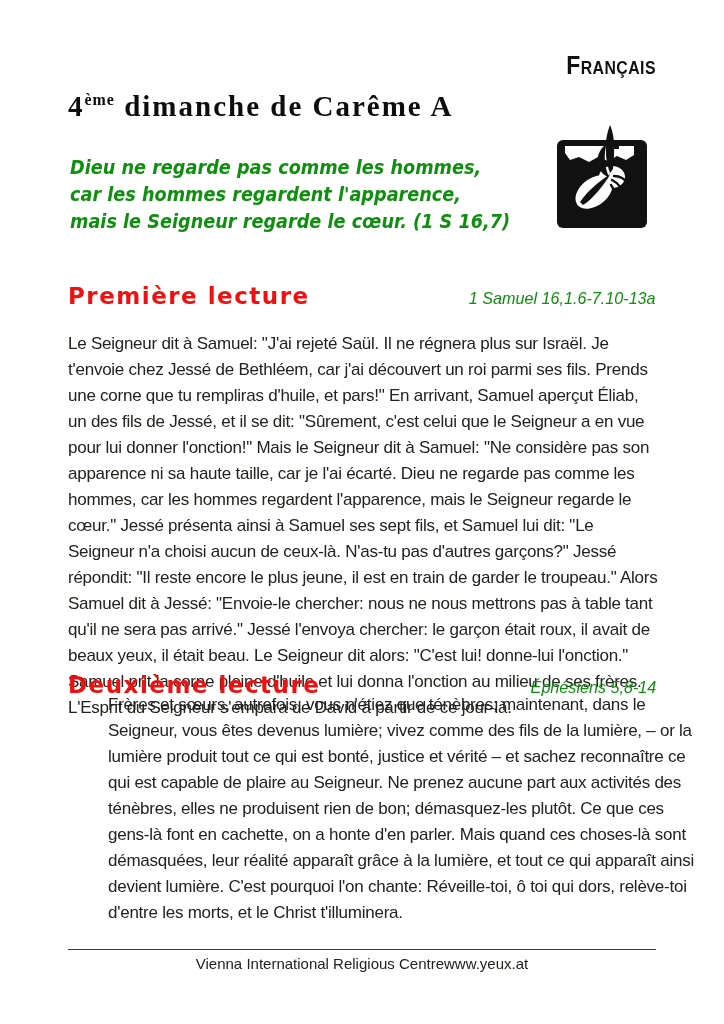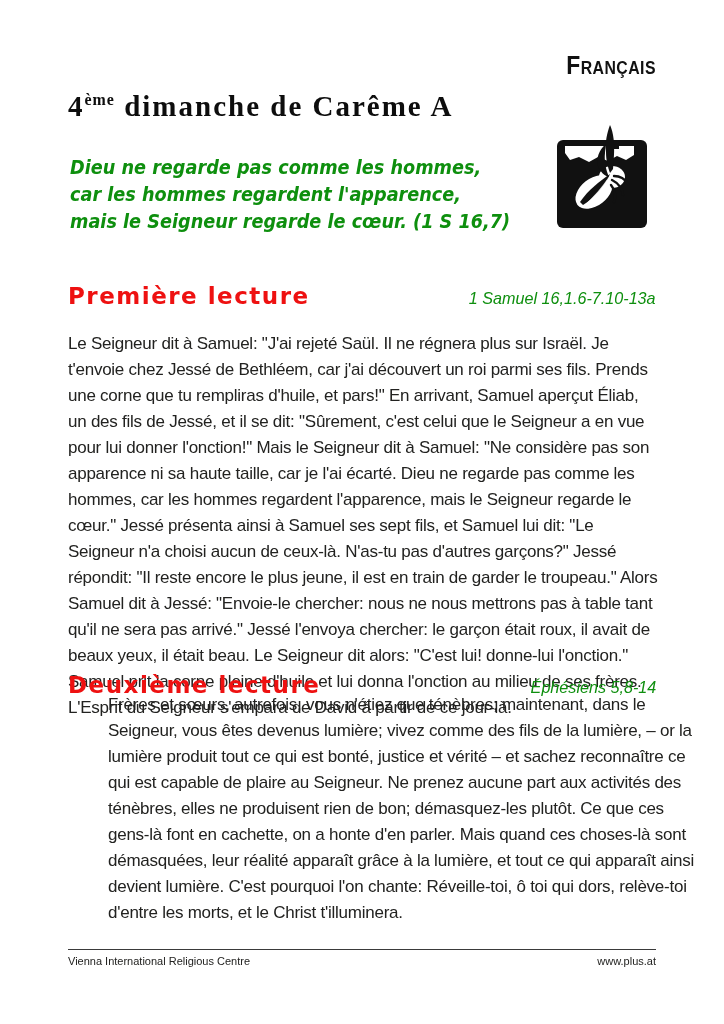--- a/index.html
+++ b/index.html
@@ -108,22 +108,22 @@
   .reading.second { top: 692px; margin-left: 40px; }
   
   .footer {
     position: absolute;
     left: 68px;
     right: 68px;
     top: 949px;
     border-top: 1px solid #3a3a3a;
     padding-top: 5px;
     display: flex;
-    justify-content: space-between;
-    font-size: 11px;
+    justify-content: center;
+    font-size: 15px;
     color: #222220;
   }
 </style>
 </head>
 <body>
 
 <div class="page" style="--red:#ee1111; --green:#0e8f0e;">
 
   <div class="lang-label">Français</div>
 
@@ -163,16 +163,16 @@
   <div class="reading first">Le Seigneur dit à Samuel: "J'ai rejeté Saül. Il ne régnera plus sur Israël. Je t'envoie chez Jessé de Bethléem, car j'ai découvert un roi parmi ses fils. Prends une corne que tu rempliras d'huile, et pars!" En arrivant, Samuel aperçut Éliab, un des fils de Jessé, et il se dit: "Sûrement, c'est celui que le Seigneur a en vue pour lui donner l'onction!" Mais le Seigneur dit à Samuel: "Ne considère pas son apparence ni sa haute taille, car je l'ai écarté. Dieu ne regarde pas comme les hommes, car les hommes regardent l'apparence, mais le Seigneur regarde le cœur." Jessé présenta ainsi à Samuel ses sept fils, et Samuel lui dit: "Le Seigneur n'a choisi aucun de ceux-là. N'as-tu pas d'autres garçons?" Jessé répondit: "Il reste encore le plus jeune, il est en train de garder le troupeau." Alors Samuel dit à Jessé: "Envoie-le chercher: nous ne nous mettrons pas à table tant qu'il ne sera pas arrivé." Jessé l'envoya chercher: le garçon était roux, il avait de beaux yeux, il était beau. Le Seigneur dit alors: "C'est lui! donne-lui l'onction." Samuel prit la corne pleine d'huile et lui donna l'onction au milieu de ses frères. L'Esprit du Seigneur s'empara de David à partir de ce jour-là.</div>
 
   <div class="section-head second">
     <span class="section-heading">Deuxième lecture</span>
     <span class="scripture-ref">Éphésiens 5,8-14</span>
   </div>
   <div class="reading second">Frères et sœurs, autrefois, vous n'étiez que ténèbres; maintenant, dans le Seigneur, vous êtes devenus lumière; vivez comme des fils de la lumière, – or la lumière produit tout ce qui est bonté, justice et vérité – et sachez reconnaître ce qui est capable de plaire au Seigneur. Ne prenez aucune part aux activités des ténèbres, elles ne produisent rien de bon; démasquez-les plutôt. Ce que ces gens-là font en cachette, on a honte d'en parler. Mais quand ces choses-là sont démasquées, leur réalité apparaît grâce à la lumière, et tout ce qui apparaît ainsi devient lumière. C'est pourquoi l'on chante: Réveille-toi, ô toi qui dors, relève-toi d'entre les morts, et le Christ t'illuminera.</div>
 
   <div class="footer">
     <span>Vienna International Religious Centre</span>
-    <span>www.plus.at</span>
+    <span>www.yeux.at</span>
   </div>
 
 </div>
 
 </body></html>

